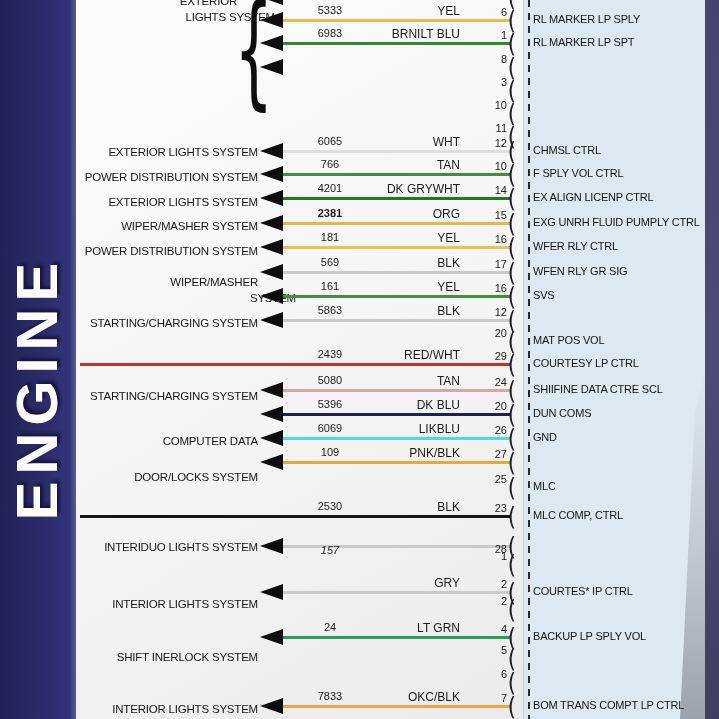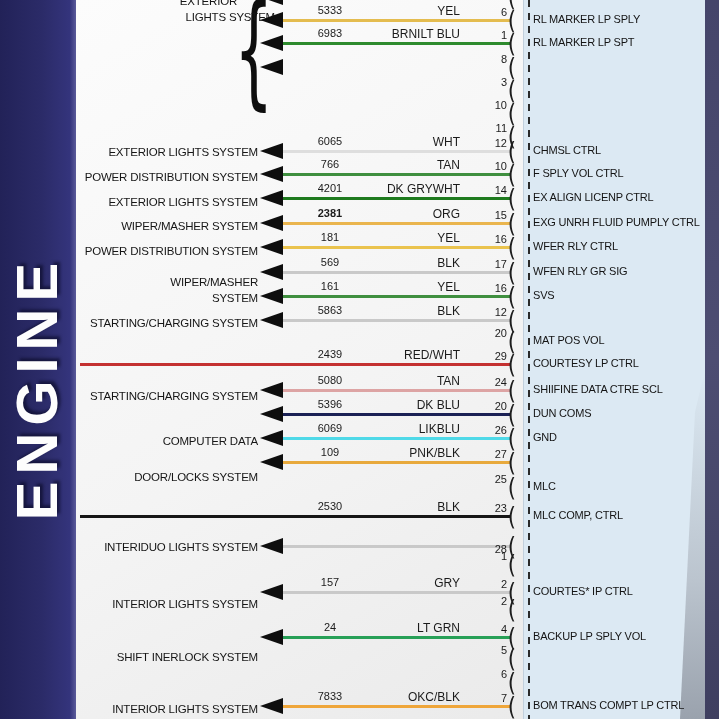--- a/index.html
+++ b/index.html
@@ -58,21 +58,21 @@
   <div id="rows">
       <div class="brace" style="left: 234px; top: -12px; font-size: 124px; line-height: 124px;">{</div>
       <div class="sys-label" style="top: -5px; width: 237px;">EXTERIOR</div>
       <div class="sys-label" style="top: 11px; width: 275px;">LIGHTS SYSTEM</div>
       <div class="sys-label" style="top: 146px; width: 258px;">EXTERIOR LIGHTS SYSTEM</div>
       <div class="sys-label" style="top: 171px; width: 258px;">POWER DISTRIBUTION SYSTEM</div>
       <div class="sys-label" style="top: 196px; width: 258px;">EXTERIOR LIGHTS SYSTEM</div>
       <div class="sys-label" style="top: 220px; width: 258px;">WIPER/MASHER SYSTEM</div>
       <div class="sys-label" style="top: 245px; width: 258px;">POWER DISTRIBUTION SYSTEM</div>
       <div class="sys-label" style="top: 276px; width: 258px;">WIPER/MASHER</div>
-      <div class="sys-label" style="top: 292px; width: 258px;">SYSTEM</div>
+      <div class="sys-label" style="top: 292px; width: 258px; padding-left: 38px;">SYSTEM</div>
       <div class="sys-label" style="top: 317px; width: 258px;">STARTING/CHARGING SYSTEM</div>
       <div class="sys-label" style="top: 390px; width: 258px;">STARTING/CHARGING SYSTEM</div>
       <div class="sys-label" style="top: 435px; width: 258px;">COMPUTER DATA</div>
       <div class="sys-label" style="top: 471px; width: 258px;">DOOR/LOCKS SYSTEM</div>
       <div class="sys-label" style="top: 541px; width: 258px;">INTERIDUO LIGHTS SYSTEM</div>
       <div class="sys-label" style="top: 598px; width: 258px;">INTERIOR LIGHTS SYSTEM</div>
       <div class="sys-label" style="top: 651px; width: 258px;">SHIFT INERLOCK SYSTEM</div>
       <div class="sys-label" style="top: 703px; width: 258px;">INTERIOR LIGHTS SYSTEM</div>
       <div class="arrow" style="left: 260px; top: -11px;"></div>
       <div class="paren" style="top: -15px;">(</div>
@@ -200,21 +200,21 @@
       <div class="pin-num" style="top: 502px;">23</div>
       <div class="paren" style="top: 504px;">(</div>
       <div class="sig-label" style="top: 509px;">MLC COMP, CTRL</div>
       <div class="wire" style="left: 281px; width: 230px; top: 545px; background: rgb(201, 201, 201);"></div>
       <div class="arrow" style="left: 260px; top: 538px;"></div>
       <div class="pin-num" style="top: 532px; margin-top: 11px;">28</div>
       <div class="paren" style="top: 534px;">(</div>
       <div class="pin-num" style="top: 550px;">1</div>
       <div class="paren" style="top: 552px;">(</div>
       <div class="wire" style="left: 281px; width: 230px; top: 591px; background: rgb(201, 201, 201);"></div>
-      <div class="wire-num" style="top: 576px;">157</div>
+      <div class="wire-num" style="top: 544px; font-style: italic;">157</div>
       <div class="wire-code" style="top: 576px;">GRY</div>
       <div class="arrow" style="left: 260px; top: 584px;"></div>
       <div class="pin-num" style="top: 578px;">2</div>
       <div class="paren" style="top: 580px;">(</div>
       <div class="sig-label" style="top: 585px;">COURTES* IP CTRL</div>
       <div class="pin-num" style="top: 595px;">2</div>
       <div class="paren" style="top: 597px;">(</div>
       <div class="wire" style="left: 281px; width: 230px; top: 636px; background: rgb(39, 160, 87);"></div>
       <div class="wire-num" style="top: 621px;">24</div>
       <div class="wire-code" style="top: 621px;">LT GRN</div>

